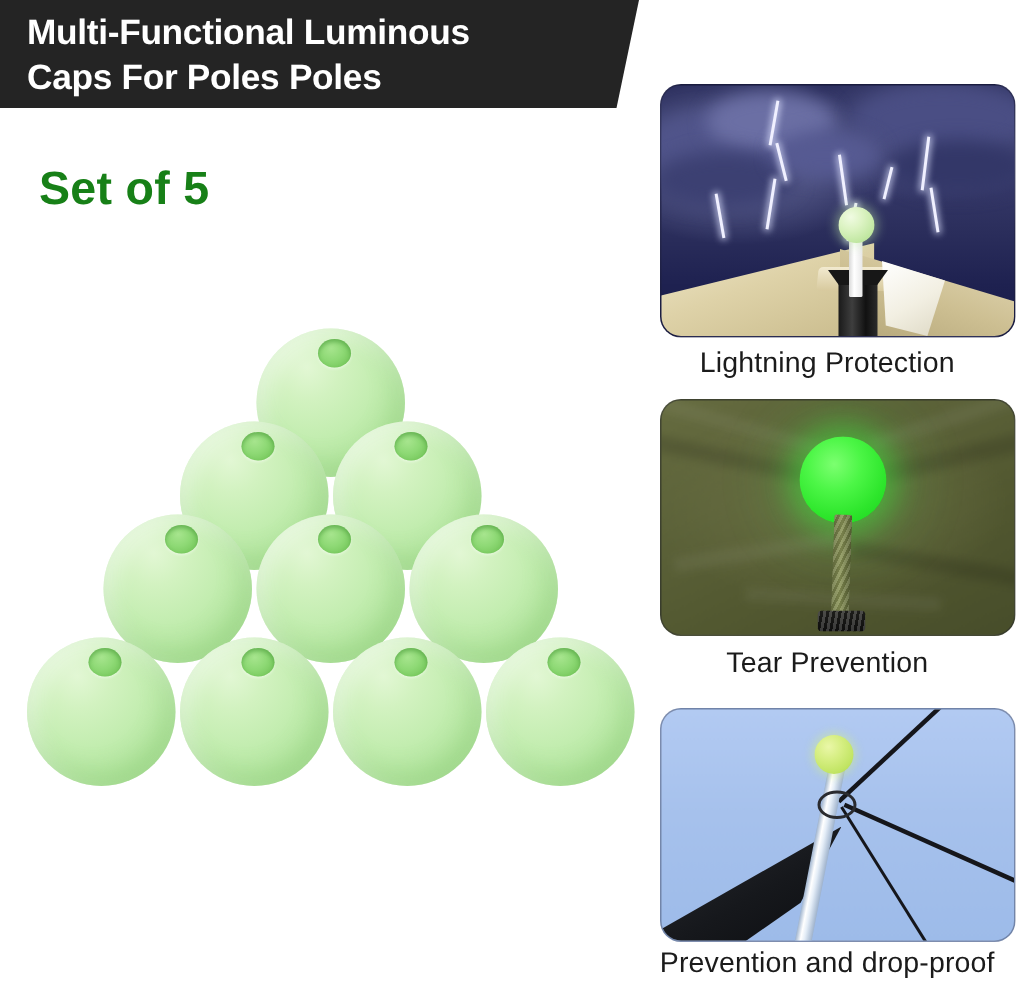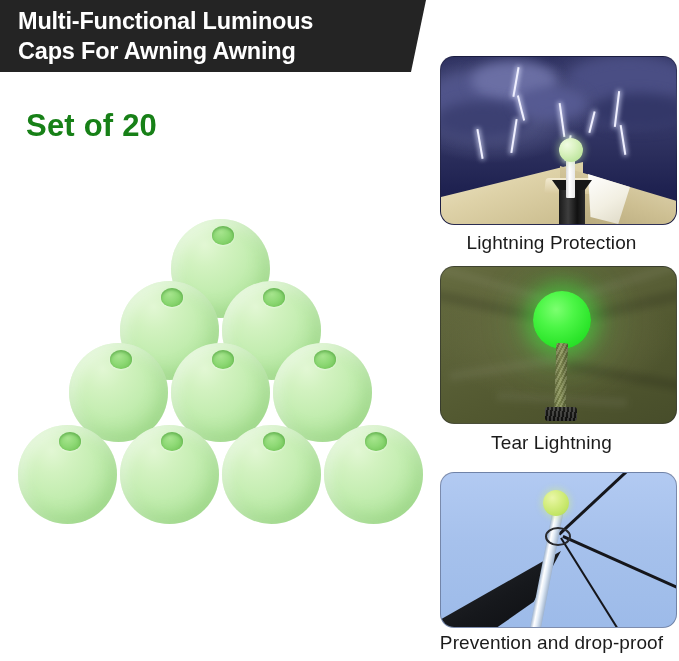--- a/index.html
+++ b/index.html
@@ -270,24 +270,24 @@
     border: 2px solid #2a2b2f;
     border-radius: 50%;
     background: transparent;
   }
 </style>
 </head>
 <body>
 
 <div class="title-banner">
   <div class="title-text">Multi-Functional Luminous
-Caps For Awning Awning</div>
+Caps For Poles Poles</div>
 </div>
 
-<div class="set-label">Set of 20</div>
+<div class="set-label">Set of 5</div>
 
 <div class="pyramid">
 
   <div class="ball" style="left:171px; top:14px; width:99px; height:99px;">
     <div class="hole" style="left:41px; top:7px; width:22px; height:19px;"></div>
   </div>
 
   <div class="ball" style="left:120px; top:76px; width:99px; height:99px;">
     <div class="hole" style="left:41px; top:7px; width:22px; height:19px;"></div>
   </div>
@@ -360,21 +360,21 @@
       <div class="fold" style="left:136px; top:6px; width:120px; height:10px; transform:rotate(-18deg);"></div>
       <div class="fold dark" style="left:146px; top:30px; width:116px; height:12px; transform:rotate(-13deg);"></div>
       <div class="fold" style="left:8px; top:96px; width:110px; height:10px; transform:rotate(-9deg);"></div>
       <div class="fold dark" style="left:126px; top:104px; width:120px; height:11px; transform:rotate(10deg);"></div>
       <div class="fold" style="left:56px; top:128px; width:130px; height:9px; transform:rotate(3deg);"></div>
 
       <div class="glow-ball" style="left:92px; top:24px; width:58px; height:58px;"></div>
       <div class="shaft-knurl" style="left:114px; top:76px; width:12px; height:70px; transform:rotate(2deg);"></div>
       <div class="collar-black" style="left:104px; top:140px; width:32px; height:14px;"></div>
     </div>
-    <div class="feature-caption" style="top:382px;">Tear Lightning</div>
+    <div class="feature-caption" style="top:382px;">Tear Prevention</div>
   </div>
 
   <div class="feature" style="top:0;">
     <div class="feature-img panel-sky" style="top: 422px;">
 
       <div class="guy-line" style="left:118px; top:60px; width:150px; height:2.5px; transform:rotate(-43deg);"></div>
       <div class="guy-line" style="left:122px; top:62px; width:130px; height:2.5px; transform:rotate(24deg);"></div>
       <div class="guy-line" style="left:120px; top:64px; width:118px; height:2px; transform:rotate(58deg);"></div>
 
       <div class="tarp-black" style="left:-4px; top:78px; width:124px; height:82px; clip-path:polygon(100% 0, 78% 62%, 42% 100%, 0 100%, 0 86%);"></div>

